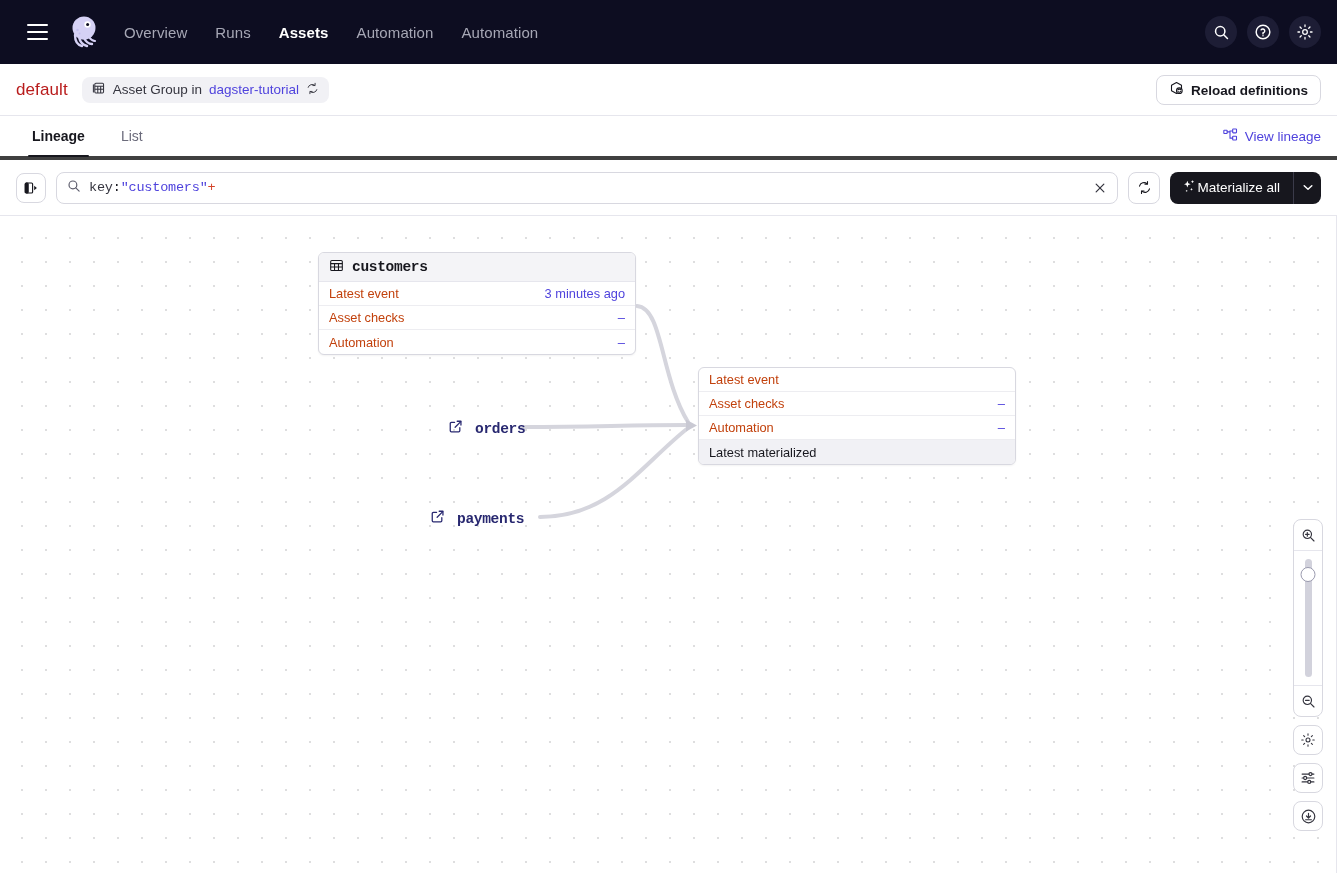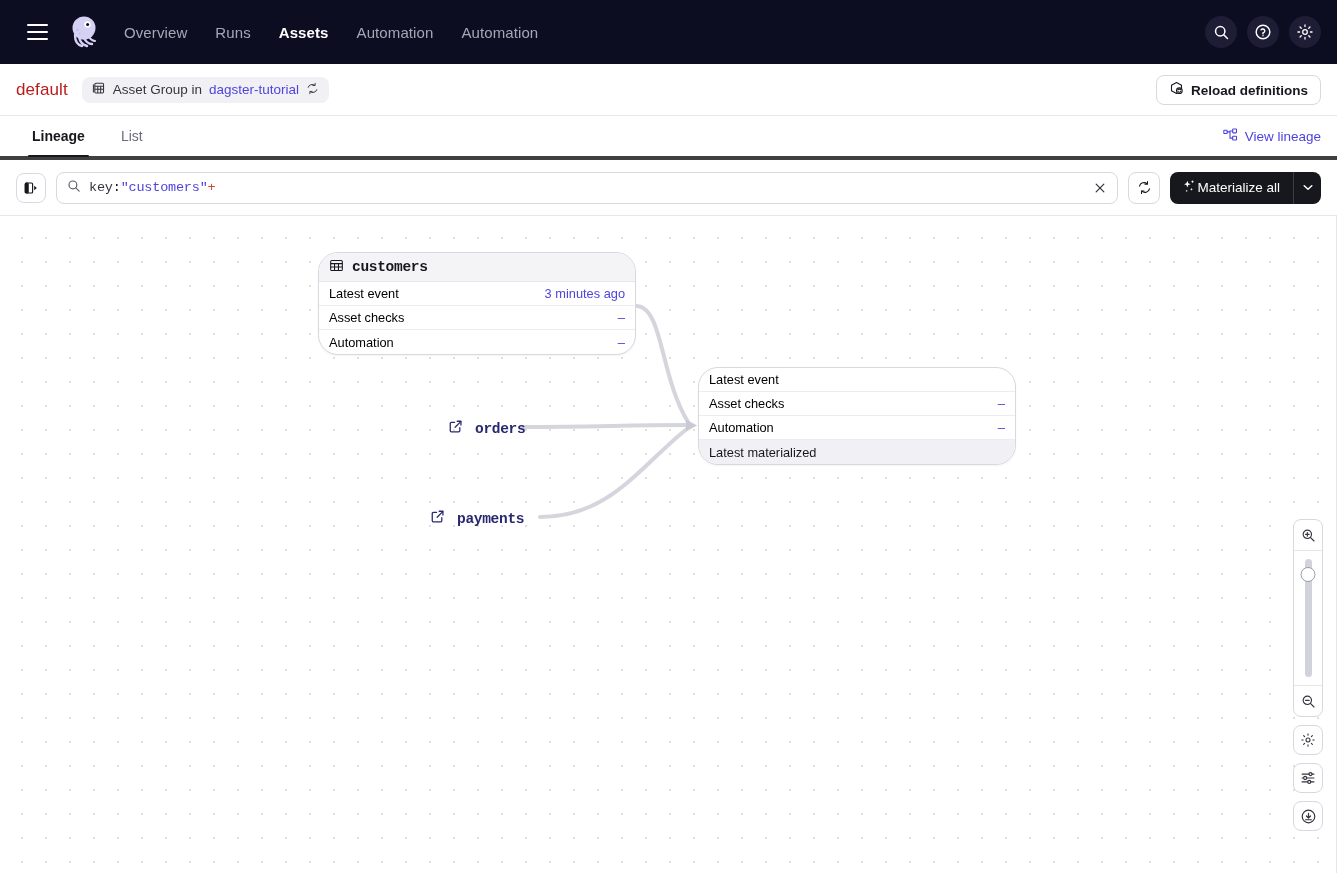--- a/index.html
+++ b/index.html
@@ -124,37 +124,37 @@
     position: relative; height: 657px; background-color: #ffffff;
     background-image: radial-gradient(#dededf 1.1px, transparent 1.1px);
     background-size: 24px 24px; background-position: 10px 10px;
     overflow: hidden;
   }
   .edges { position: absolute; inset: 0; }
 
   
   .node {
     position: absolute; background: #fff; border: 1px solid #d8d8e0;
-    border-radius: 20px; box-shadow: 0 1px 2px rgba(0,0,0,.05);
+    border-radius: 6px; box-shadow: 0 1px 2px rgba(0,0,0,.05);
     overflow: hidden;
   }
   .node-head {
     height: 29px; background: #f4f4f7; border-bottom: 1px solid #e6e6ed;
     display: flex; align-items: center; gap: 8px; padding: 0 10px;
   }
   .node-name {
     font-family: "Liberation Mono", monospace; font-size: 14.5px;
     font-weight: 700; color: #17171e; letter-spacing: -0.3px;
   }
   .node-row {
     height: 24px; display: flex; align-items: center; justify-content: space-between;
     padding: 0 10px; border-bottom: 1px solid #ededf1; font-size: 12.8px;
   }
   .node-row:last-child { border-bottom: none; }
-  .row-label { color: #000000; }
+  .row-label { color: #c2410c; }
   .row-val { color: #4f43dd; }
   .row-dash { color: #4f43dd; font-size: 13px; }
   .row-mat { background: #dcf5e3; }
   .row-mat .row-label { color: #1a7f4b; }
   .row-never { background: #f1f1f5; }
   .row-never .row-label { color: #17171e; }
 
   
   .ext-node {
     position: absolute; display: flex; align-items: center; gap: 12px;

